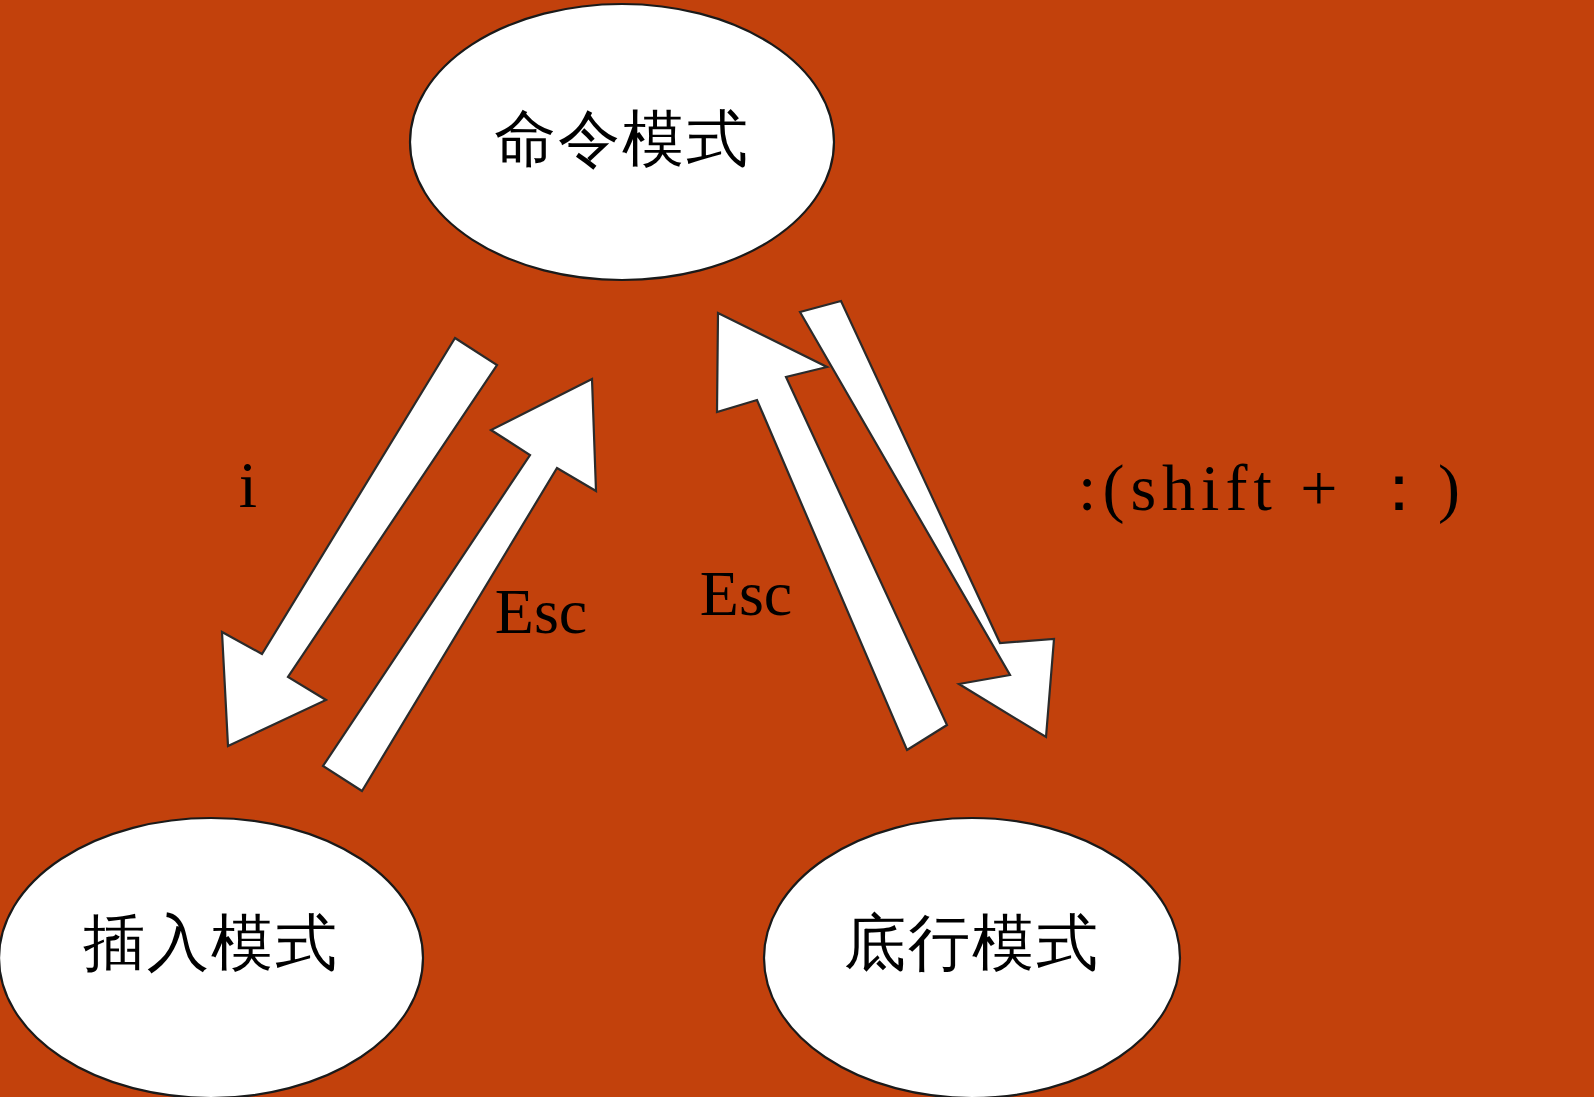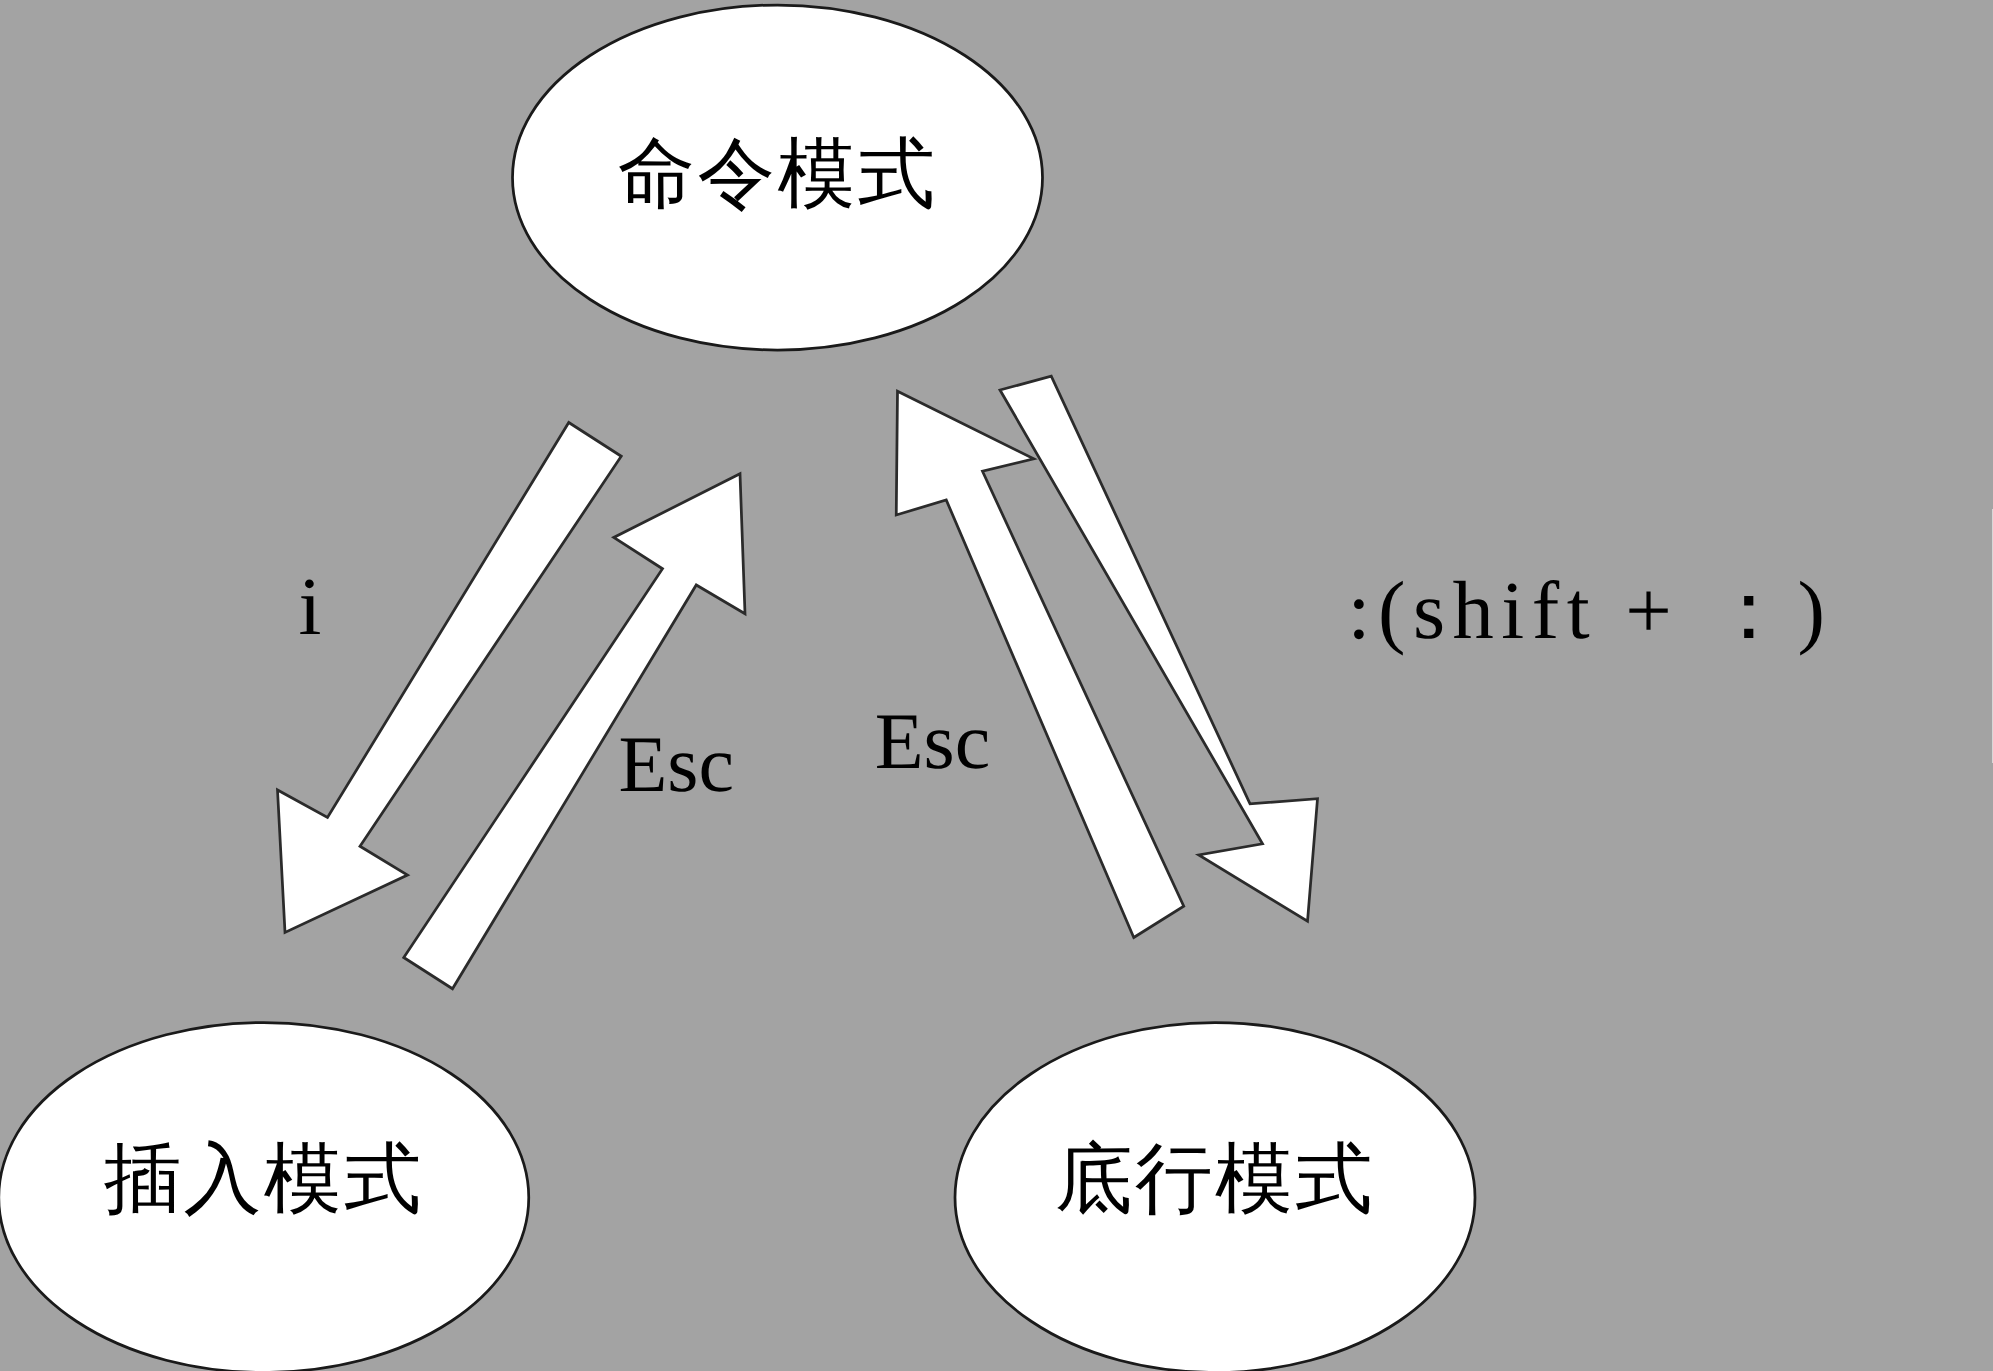--- a/index.html
+++ b/index.html
@@ -11,21 +11,21 @@
   body {
     width: 1594px;
     height: 1097px;
     overflow: hidden;
     font-family: "Liberation Serif", "DejaVu Serif", serif;
   }
   #diagram-root {
     position: relative;
     width: 1594px;
     height: 1097px;
-    background: #a3a3a3;
+    background: #c2410c;
   }
   svg#diagram-svg {
     position: absolute;
     top: 0;
     left: 0;
     width: 1594px;
     height: 1097px;
     display: block;
   }
   .node-ellipse {

